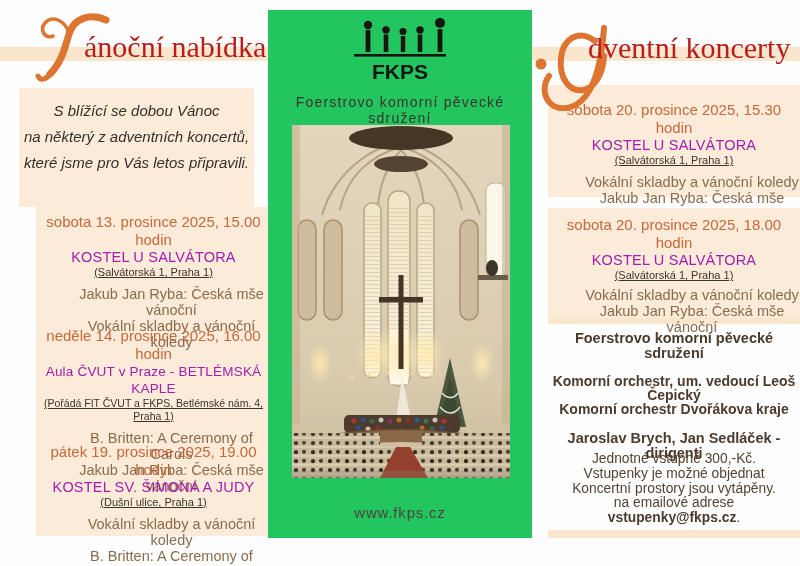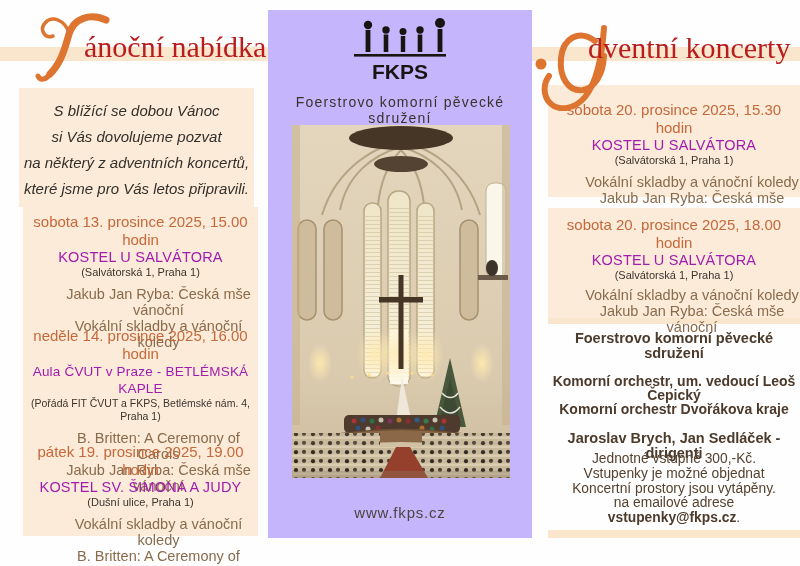--- a/index.html
+++ b/index.html
@@ -13,26 +13,26 @@
   .script{position:absolute;z-index:2;}
   .script path{fill:none;stroke:#dd7530;stroke-linecap:round;}
   .script circle{fill:#dd7530;}
   
   .box{position:absolute;background:#fcebd9;z-index:1;}
   .intro{font-style:italic;font-size:15px;line-height:26px;color:#33302b;text-align:center;padding-top:10px;}
   .concert{position:absolute;left:0;width:100%;text-align:center;}
   .date{font-size:15px;line-height:18px;color:#c6683a;}
   .venue{font-size:14.5px;line-height:17px;font-weight:normal;color:#a21caf;letter-spacing:.2px;}
   .venue-sm{font-size:13.5px;}
-  .addr{font-size:11px;line-height:13px;color:#3a342d;}
+  .addr{font-size:11px;line-height:13px;color:#3a342d;text-decoration:underline;}
   .addr-sm{font-size:10.5px;}
   .progwrap{margin-top:7px;margin-left:36px;}
   .prog{font-size:14.5px;line-height:16px;color:#8a6b4c;}
   
-  .panel{position:absolute;left:268px;top:10px;width:264px;height:528px;background:#c4b5fd;z-index:1;text-align:center;}
+  .panel{position:absolute;left:268px;top:10px;width:264px;height:528px;background:#22c55e;z-index:1;text-align:center;}
   .fkps-logo{position:absolute;top:8px;left:0;width:100%;}
   .fkps-text{font-weight:bold;font-size:21px;color:#171411;margin-top:-2px;letter-spacing:0;}
   .ensemble{position:absolute;top:84px;left:0;width:100%;font-size:14px;letter-spacing:1.2px;color:#3a332c;}
   .photo{position:absolute;left:24px;top:115px;width:218px;height:353px;}
   .website{position:absolute;top:494px;left:0;width:100%;font-size:15px;letter-spacing:.8px;color:#4b453e;}
   
   .performers{position:absolute;left:548px;top:331px;width:252px;text-align:center;z-index:1;
               font-weight:bold;color:#4c3a2b;}
   .perf-a{font-size:14.5px;line-height:15px;}
   .perf-b{font-size:14px;line-height:14px;}
@@ -51,27 +51,26 @@
   <svg class="script" style="left:30px;top:10px" width="82" height="72" viewBox="0 0 82 72">
     <path d="M76 10 C60 3 44 8 39 24 C34 42 30 54 20 64" stroke-width="7"></path>
     <path d="M39 24 C36 10 22 5 15 13 C9 20 15 29 23 26" stroke-width="3.5"></path>
     <path d="M20 64 C16 70 10 71 8 66" stroke-width="5"></path>
   </svg>
   <div class="title-text" style="left:84px;top:30px">ánoční nabídka</div>
 
   <div class="box" style="left:19px;top:88px;width:235px;height:119px">
     <div class="intro">
       <div>S blížící se dobou Vánoc</div>
-      <div>si Vás dovolujeme pozvat</div>
       <div>na některý z adventních koncertů,</div>
       <div>které jsme pro Vás letos připravili.</div>
     </div>
   </div>
 
-  <div class="box" style="left:23px;top:207px;width:235px;height:329px">
+  <div class="box" style="left:36px;top:207px;width:235px;height:329px">
 
     <div class="concert" style="top:6px">
       <div class="date">sobota 13. prosince 2025, 15.00 hodin</div>
       <div class="venue">KOSTEL U SALVÁTORA</div>
       <div class="addr">(Salvátorská 1, Praha 1)</div>
       <div class="progwrap">
         <div class="prog">Jakub Jan Ryba: Česká mše vánoční</div>
         <div class="prog">Vokální skladby a vánoční koledy</div>
       </div>
     </div>

